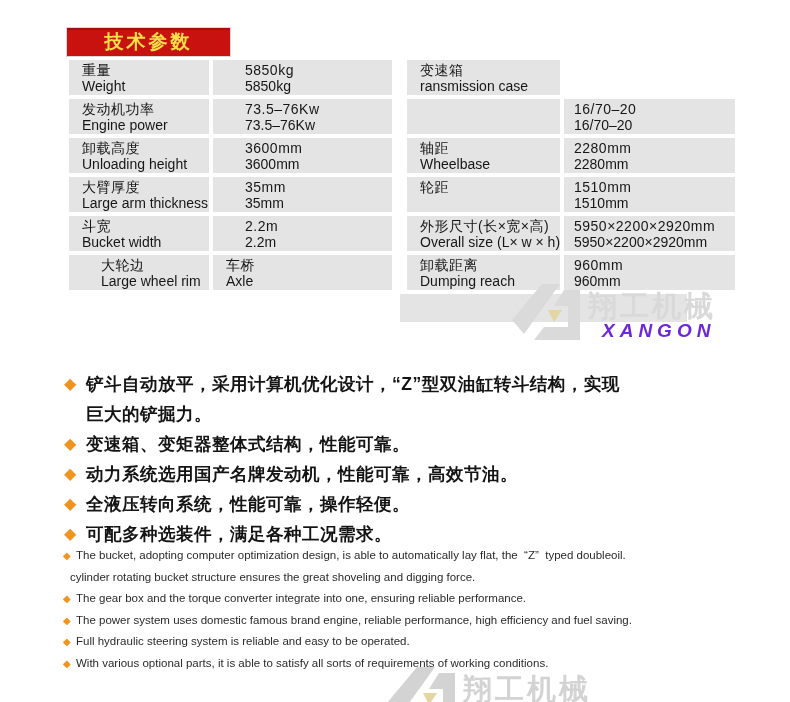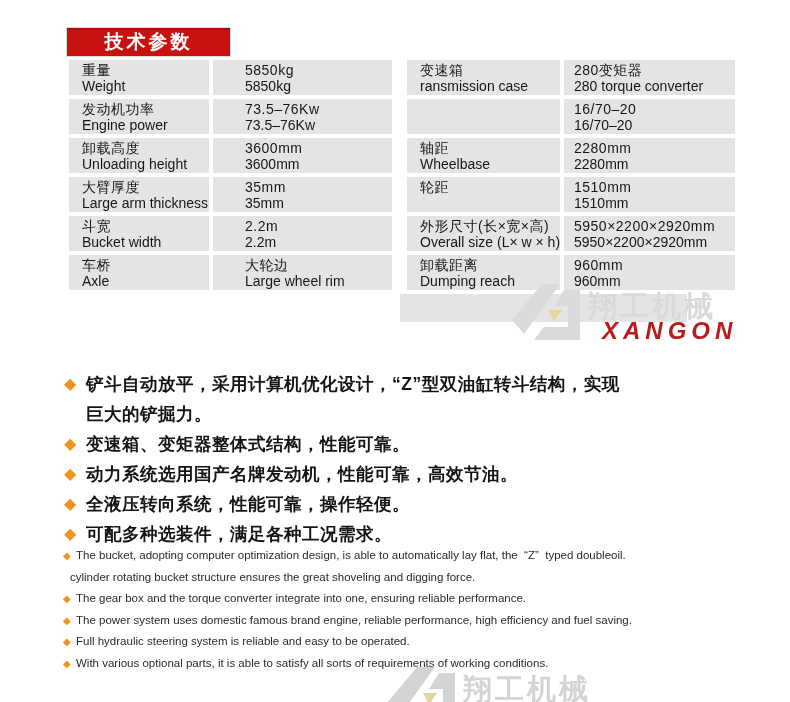--- a/index.html
+++ b/index.html
@@ -13,21 +13,21 @@
   }
   
   .banner{
     position:absolute;left:67px;top:28px;
     width:163px;height:28px;
     background:#c8120f;
     box-shadow:inset 0 2px 0 rgba(0,0,0,.18), 0 0 0 1px #d9d9d9;
     display:flex;align-items:center;justify-content:center;
   }
   .banner span{
-    color:#ffffff;font-size:19px;font-weight:bold;letter-spacing:3px;
+    color:#fde047;font-size:19px;font-weight:bold;letter-spacing:3px;
   }
   
   .spec-table{position:absolute;top:60px;}
   .spec-table.left{left:62px;width:323px;}
   .spec-table.right{left:400px;width:287px;}
   .spec-row{
     display:grid;height:35px;margin-bottom:4px;column-gap:4px;padding-left:7px;
   }
   .left  .spec-row{grid-template-columns:140px 179px;}
   .right .spec-row{grid-template-columns:153px 171px;}
@@ -51,22 +51,22 @@
   }
   .wm-table{left:508px;top:284px;width:240px;}
   .wm-bottom{left:383px;top:667px;width:280px;}
   .wm-icon{flex:0 0 auto;}
   .wm-text{margin-left:6px;}
   .wm-cn{
     font-size:29px;font-weight:bold;letter-spacing:3px;
     color:#d9d9d9;line-height:32px;margin-top:6px;white-space:nowrap;
   }
   .wm-en{
-    font-size:24px;font-weight:bold;font-style:italic;letter-spacing:5px;
-    color:#b91c1c;line-height:24px;margin-top:-3px;margin-left:14px;white-space:nowrap;
+    font-size:19px;font-weight:bold;font-style:italic;letter-spacing:5px;
+    color:#6d28d9;line-height:24px;margin-top:-3px;margin-left:14px;white-space:nowrap;
   }
   .wm-bottom .wm-cn{color:#d3d3d3;}
   
   .features-cn{
     position:absolute;left:64px;top:369px;width:556px;
   }
   .feature-cn{
     position:relative;padding-left:22px;
     font-size:17.5px;font-weight:bold;line-height:30px;
     letter-spacing:.5px;color:#141414;
@@ -144,40 +144,36 @@
       <div class="cell label">
           <div class="cn">斗宽</div>
           <div class="en">Bucket width</div>
         </div>
       <div class="cell value">
           <div class="cn">2.2m</div>
           <div class="en">2.2m</div>
         </div>
     </div>
     <div class="spec-row">
+      <div class="cell value">
+          <div class="cn">大轮边</div>
+          <div class="en">Large wheel rim</div>
+        </div>
       <div class="cell label">
           <div class="cn">车桥</div>
           <div class="en">Axle</div>
         </div>
-      <div class="cell value">
-          <div class="cn">大轮边</div>
-          <div class="en">Large wheel rim</div>
-        </div>
     </div>
   </div>
 
   <div class="spec-table right">
     <div class="spec-row">
       <div class="cell label">
           <div class="cn">变速箱</div>
           <div class="en">ransmission case</div>
-        </div>
-      <div class="cell value">
-          <div class="cn">280变矩器</div>
-          <div class="en">280 torque converter</div>
         </div>
     </div>
     <div class="spec-row">
       <div class="cell label">
         </div>
       <div class="cell value">
           <div class="cn">16/70–20</div>
           <div class="en">16/70–20</div>
         </div>
     </div>

